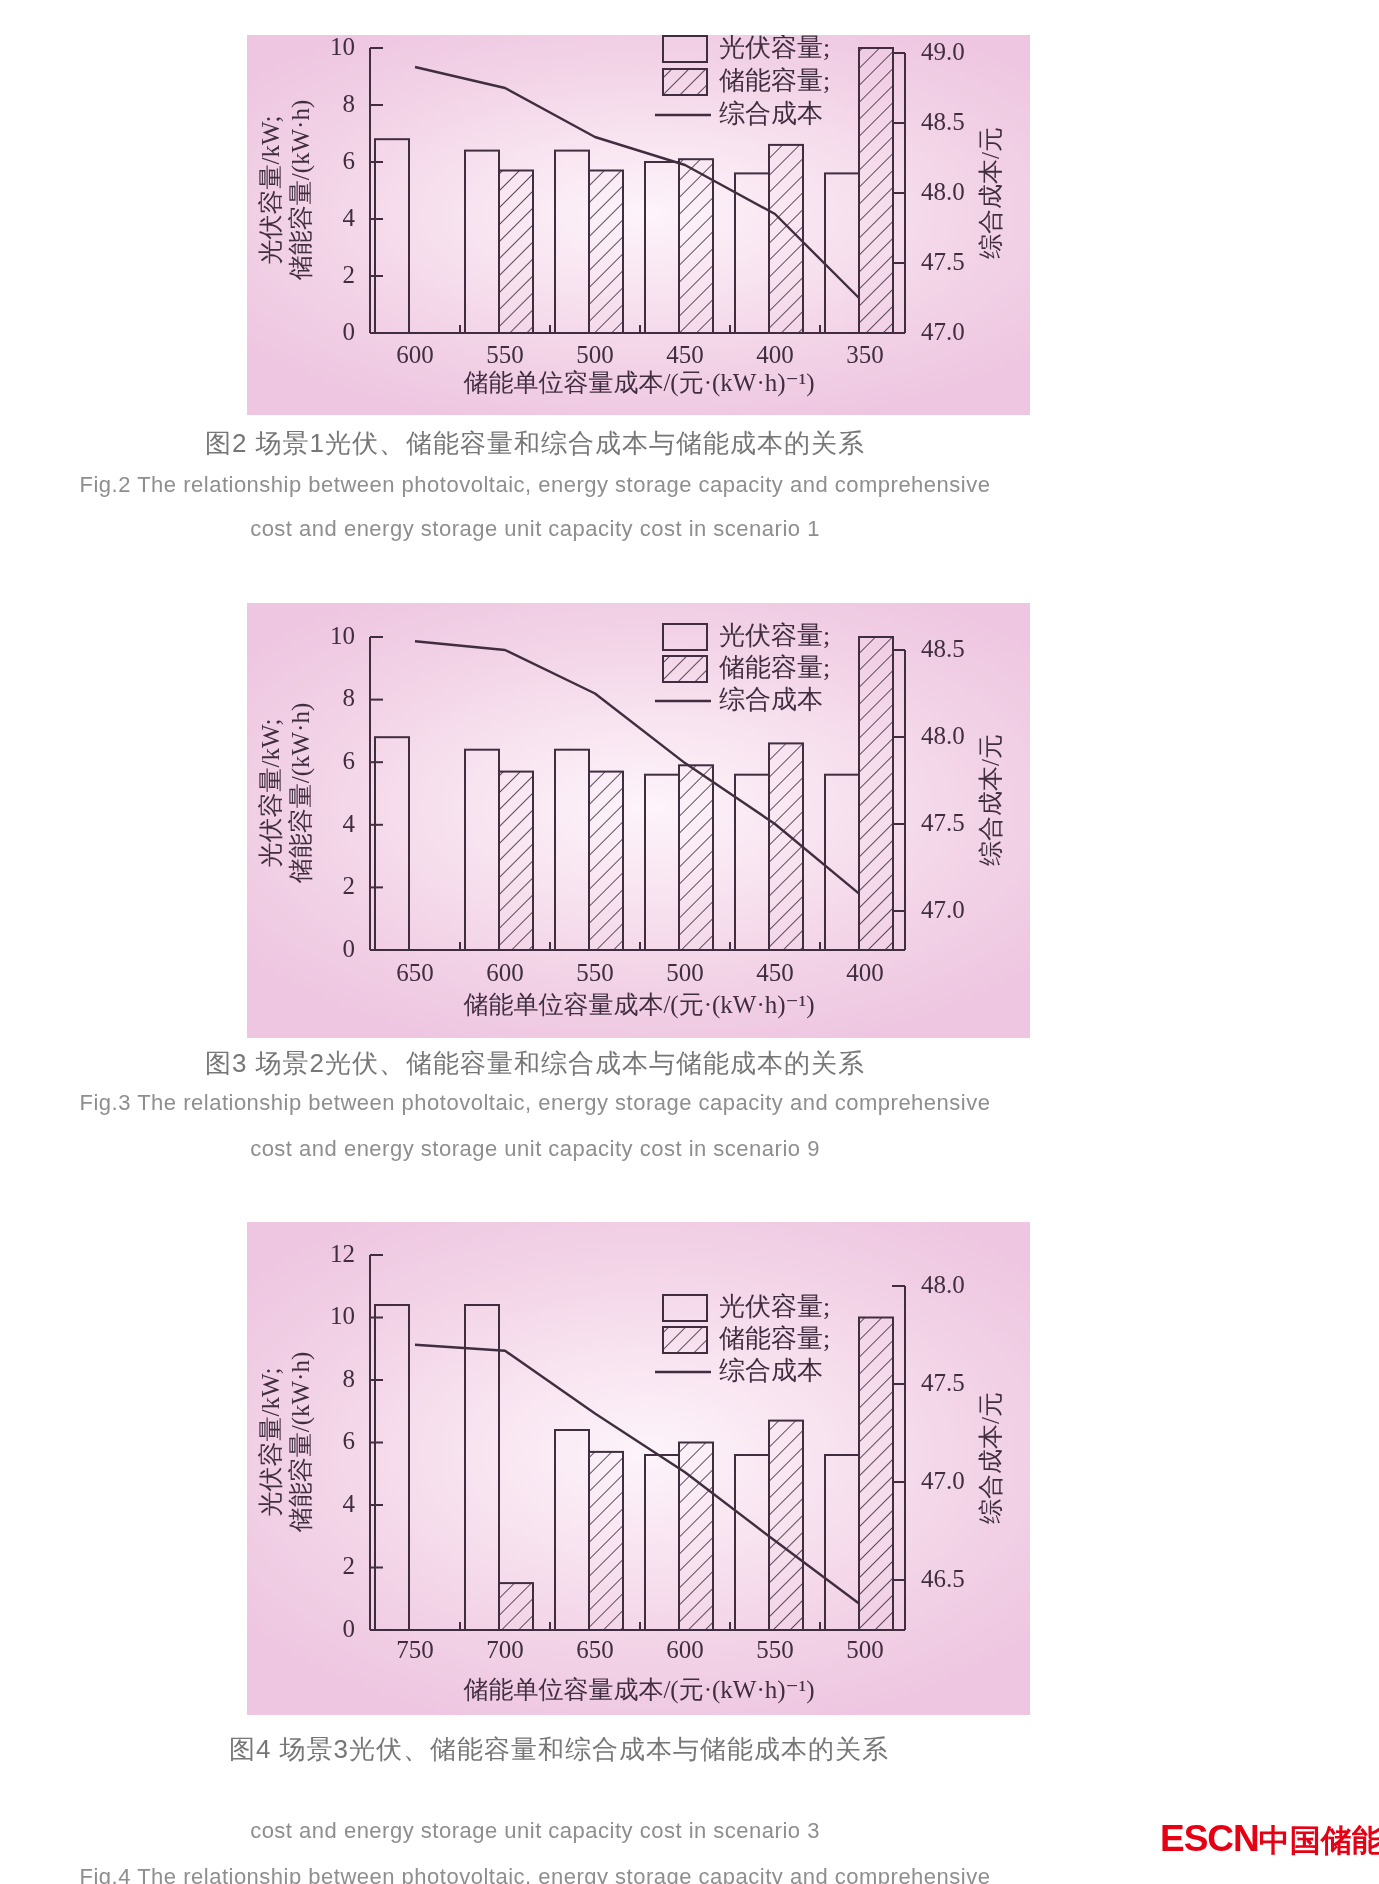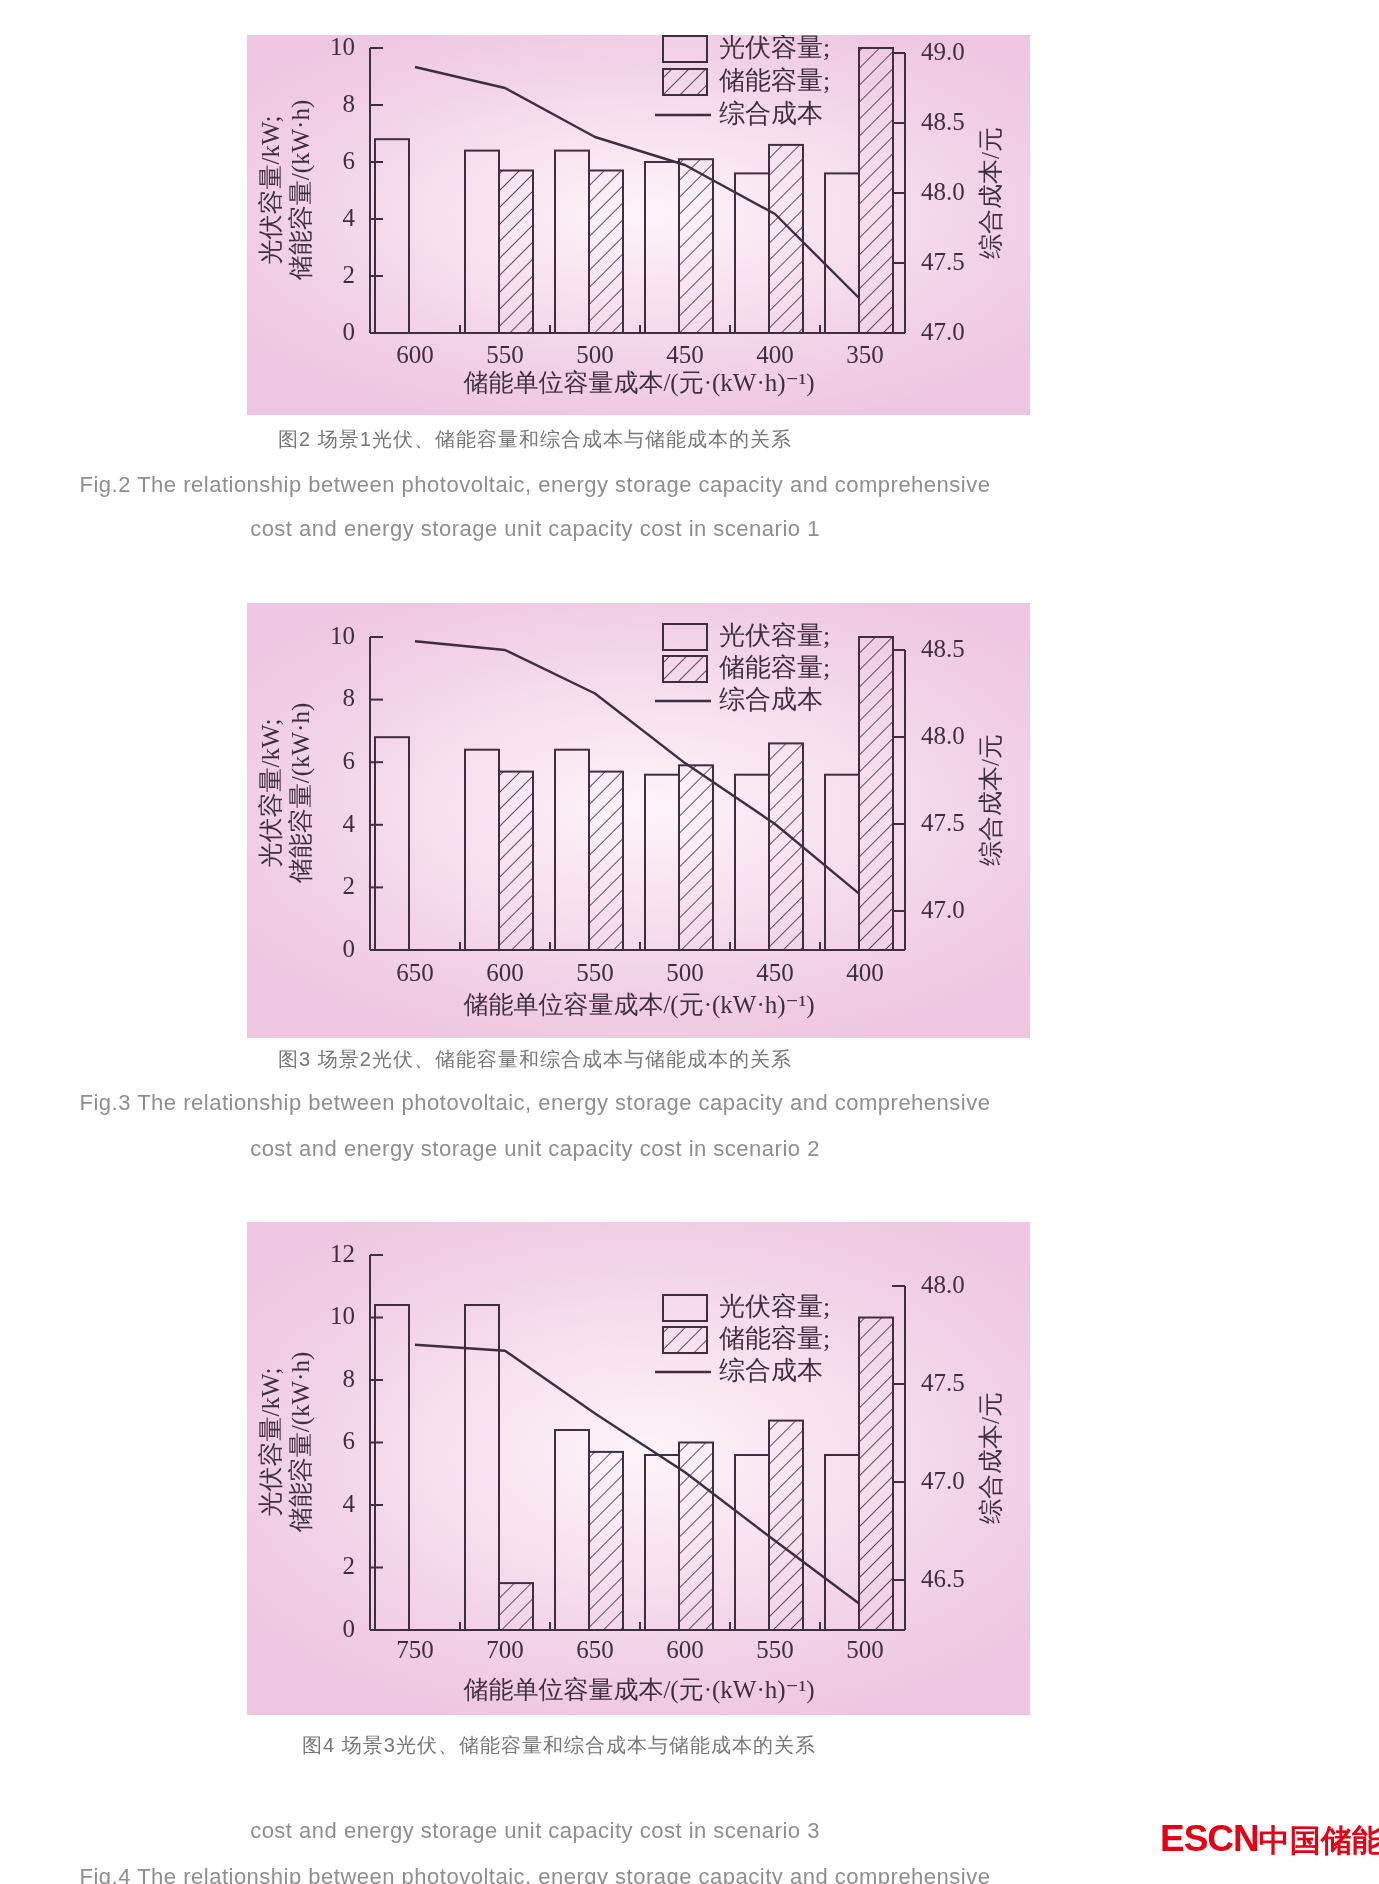--- a/index.html
+++ b/index.html
@@ -2,21 +2,21 @@
 <html><head>
 <meta charset="utf-8">
 <style>
   html,body{margin:0;padding:0;background:#ffffff;}
   .page{position:relative;width:1379px;height:1884px;background:#ffffff;overflow:hidden;
         font-family:"Liberation Sans","DejaVu Sans",sans-serif;}
   .panel{position:absolute;left:247px;width:783px;
          background:radial-gradient(ellipse 64% 58% at 51% 47%, #fdf4fa 0%, #f7e0ee 42%, #f2d2e6 70%, #eec6e1 100%);}
   .panel svg{display:block;}
   .cap{position:absolute;left:0;width:1070px;text-align:center;}
-  .cap-cn{font-size:20px;color:#767676;letter-spacing:1px;}
+  .cap-cn{font-size:26px;color:#767676;letter-spacing:1px;}
   .cap-en{font-size:22px;color:#8e8e8e;letter-spacing:0.5px;}
   .logo{position:absolute;left:1160px;top:1818px;width:240px;height:44px;white-space:nowrap;}
   .logo .escn{font-size:37px;font-weight:800;color:#e60014;letter-spacing:-1px;font-family:"Liberation Sans",sans-serif;}
   .logo .cn{font-size:31px;font-weight:700;color:#e60014;font-family:"Liberation Sans",sans-serif;}
   text{font-family:"Liberation Serif","DejaVu Serif",serif;fill:#402e40;}
 </style>
 </head>
 <body>
 
 <div class="page">
@@ -168,21 +168,21 @@
           <rect x="416" y="53" width="44" height="26" fill="url(#hatch1)" stroke="#402e40" stroke-width="2"></rect>
           <line x1="408" y1="98" x2="464" y2="98" stroke="#402e40" stroke-width="2.4"></line>
           <text x="472" y="35" text-anchor="start" dominant-baseline="middle" font-size="26">光伏容量;</text>
           <text x="472" y="67" text-anchor="start" dominant-baseline="middle" font-size="26">储能容量;</text>
           <text x="472" y="99" text-anchor="start" dominant-baseline="middle" font-size="26">综合成本</text>
         </g>
       </svg>
   </div>
   <div class="cap cap-cn" style="top:1046px;">图3  场景2光伏、储能容量和综合成本与储能成本的关系</div>
   <div class="cap cap-en" style="top:1090px;">Fig.3  The relationship between photovoltaic, energy storage capacity and comprehensive</div>
-  <div class="cap cap-en" style="top:1136px;">cost and energy storage unit capacity cost in scenario 2</div>
+  <div class="cap cap-en" style="top:1136px;">cost and energy storage unit capacity cost in scenario 9</div>
 
   <div class="panel" style="top:1222px;height:493px;">
     <svg width="783" height="493" viewBox="0 0 783 493">
         <defs>
           <pattern id="hatch2" patternUnits="userSpaceOnUse" width="12" height="12" patternTransform="rotate(45)">
             <line x1="0" y1="0" x2="0" y2="12" stroke="#402e40" stroke-width="1.7"></line>
           </pattern>
         </defs>
         <g>
           <polyline points="168,122.8 258,128.7 348,191.4 438,250.2 528,318.8 612,381.5" fill="none" stroke="#402e40" stroke-width="2.4" stroke-linejoin="round"></polyline>

